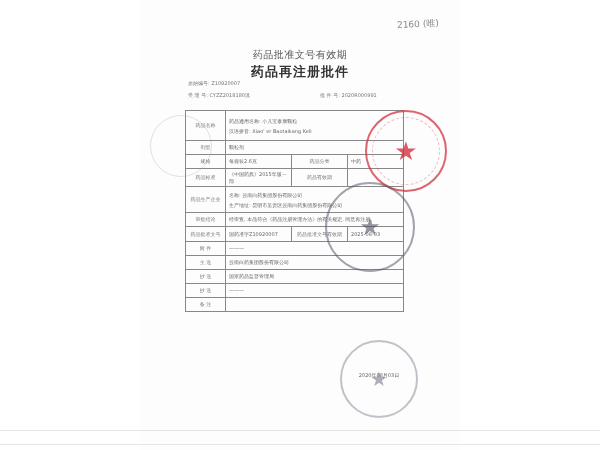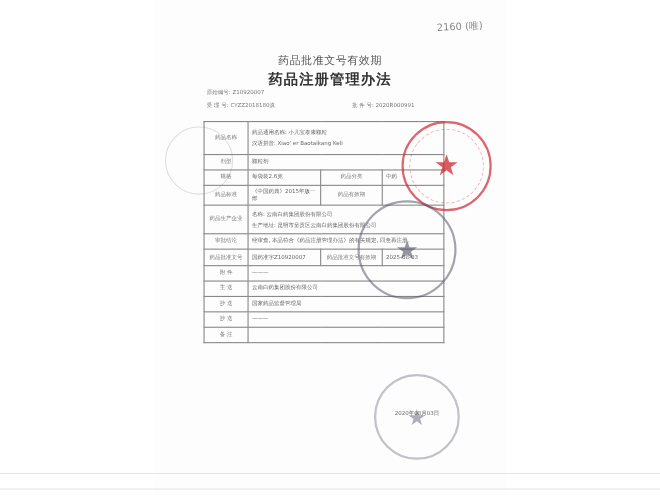--- a/index.html
+++ b/index.html
@@ -63,21 +63,21 @@
 </head>
 <body>
 
 <div class="paper"></div>
 <div class="scanline" style="top:430px"></div>
 <div class="scanline" style="top:444px"></div>
 
 <div class="handnote">2160 (唯)</div>
 
 <div class="agency">药品批准文号有效期</div>
-<div class="title">药品注册管理办法</div>
+<div class="title">药品再注册批件</div>
 
 <div class="meta" style="left:188px; top:80px;">原始编号: Z10920007</div>
 <div class="meta" style="left:188px; top:92px;">受 理 号: CYZZ2018180滇</div>
 <div class="meta" style="left:320px; top:92px;">批 件 号: 2020R000991</div>
 
 <div class="stamp stamp-faint"></div>
 
 <table class="doc">
   <colgroup>
     <col style="width:40px">

